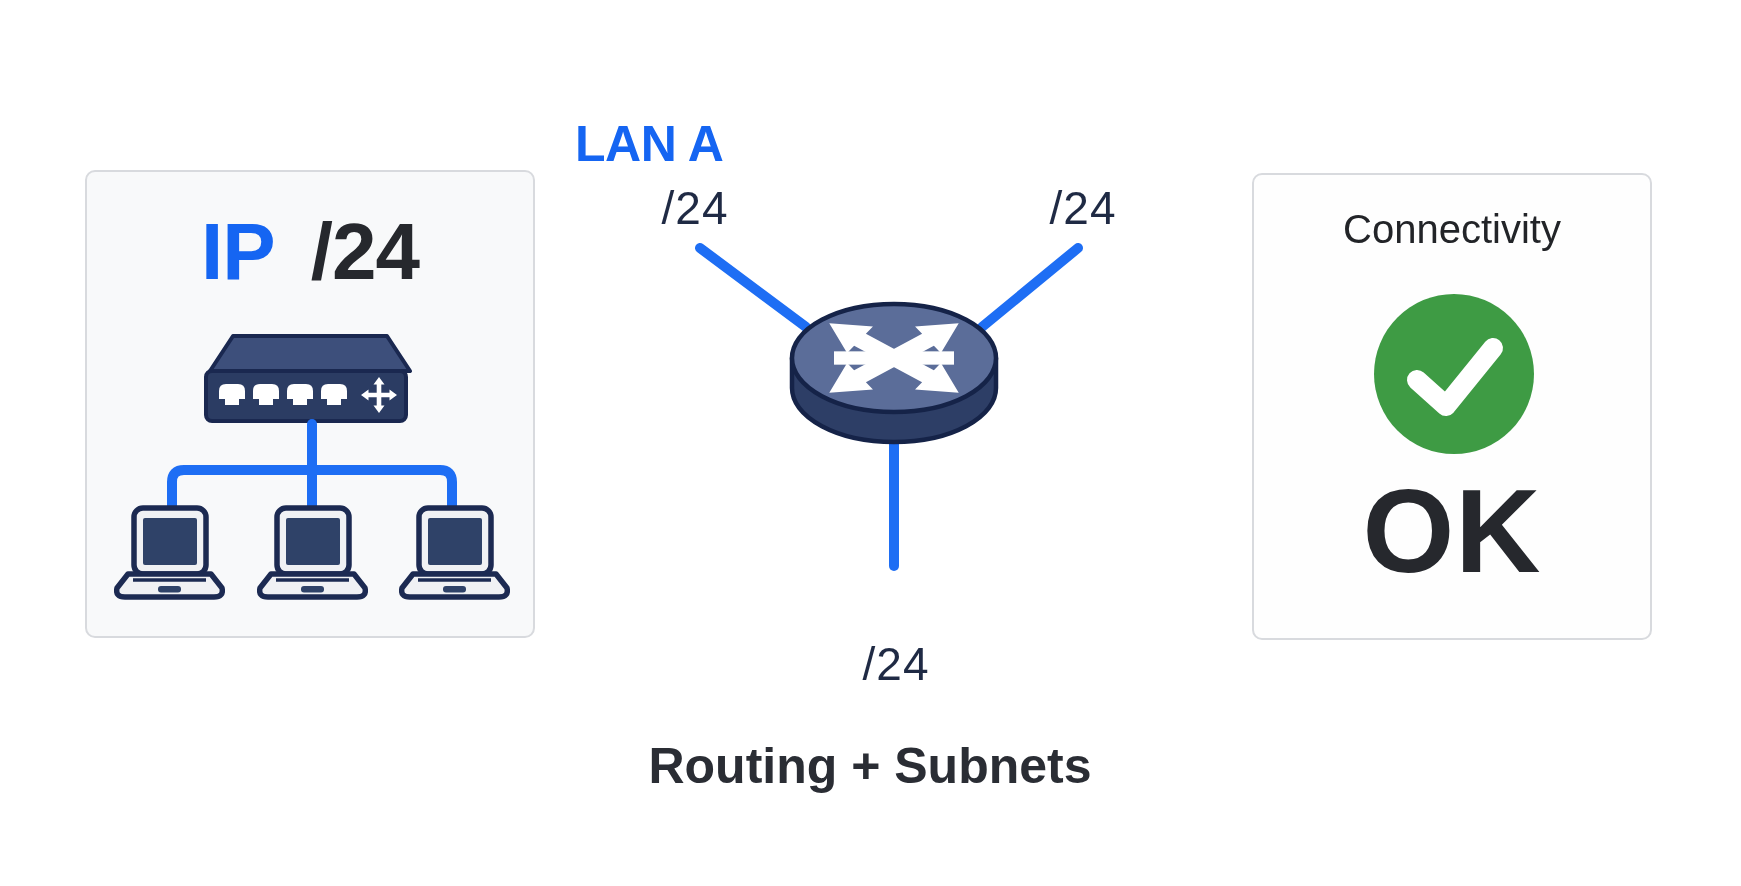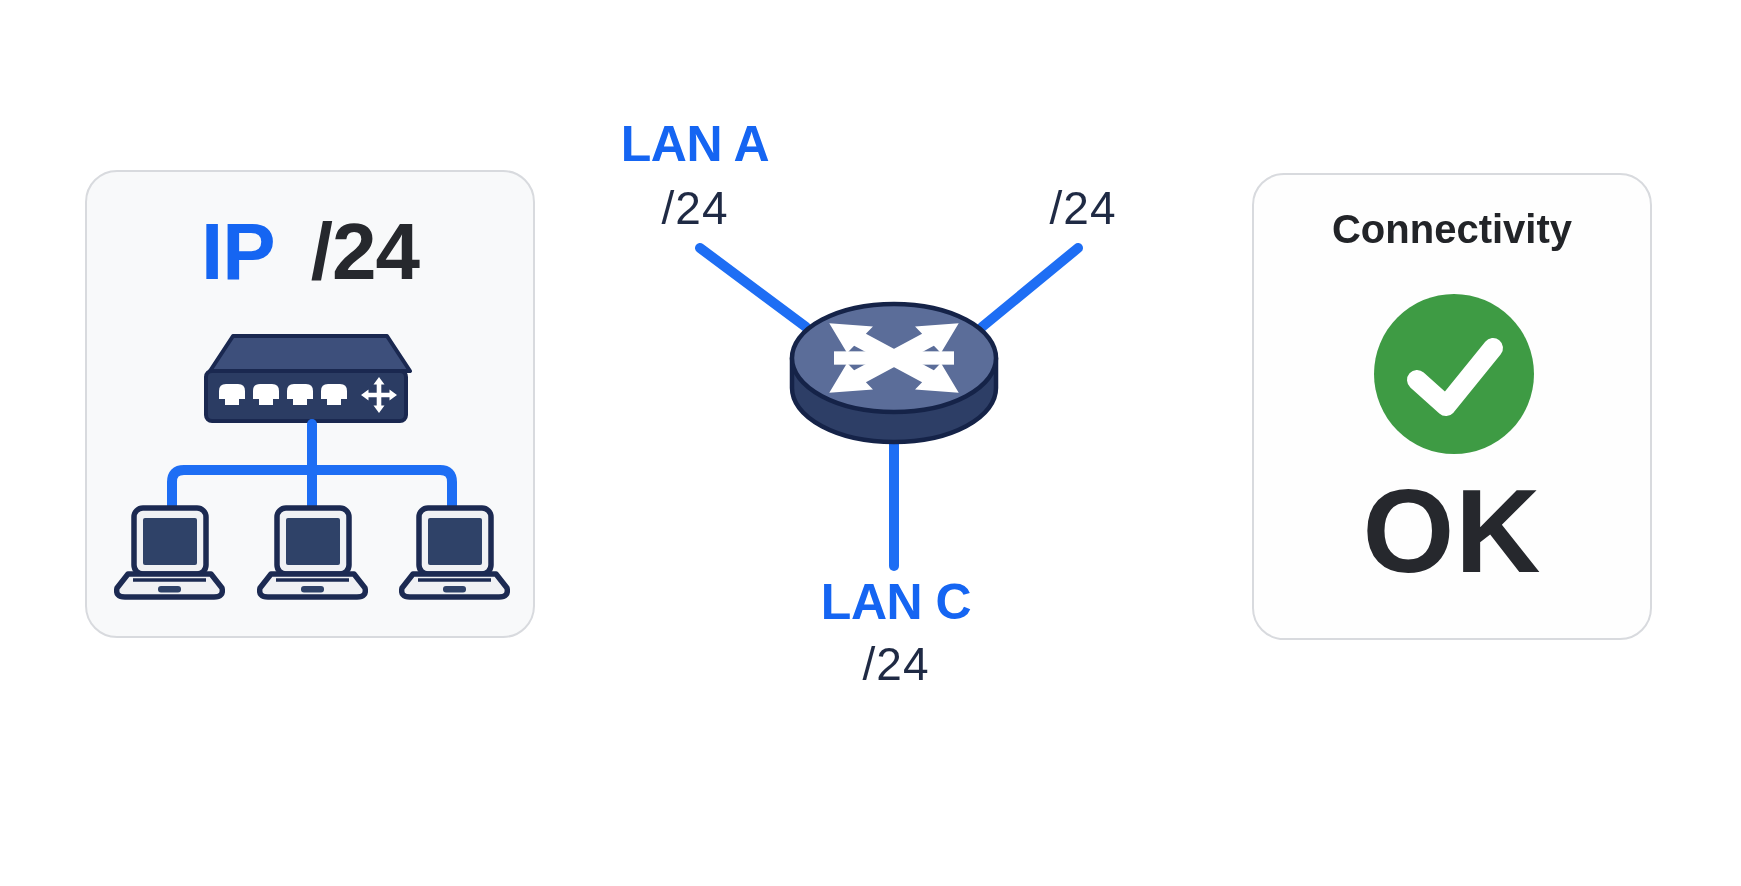--- a/index.html
+++ b/index.html
@@ -1,48 +1,48 @@
 <!DOCTYPE html>
 <html><head>
 <meta charset="utf-8">
 <style>
   html,body{margin:0;padding:0;background:#ffffff;}
   .canvas{
     position:relative;width:1741px;height:886px;overflow:hidden;background:#ffffff;
     font-family:"Liberation Sans",sans-serif;
   }
   .card{
-    position:absolute;box-sizing:border-box;border-radius:32px;
+    position:absolute;box-sizing:border-box;border-radius:10px;
     border:2px solid #d8dade;
   }
   .left-card{left:85px;top:170px;width:450px;height:468px;background:#f8f9fa;}
   .right-card{left:1252px;top:173px;width:400px;height:467px;background:#fefefe;}
   .card-title{
     position:absolute;top:38px;left:0;width:100%;
     display:flex;justify-content:center;align-items:baseline;gap:36px;
     font-size:80px;font-weight:700;line-height:84px;letter-spacing:-1px;
   }
   .blue-txt{color:#1565f2;}
   .dark-txt{color:#26282d;}
   .abs{position:absolute;}
   .lan-label{
-    position:absolute;width:240px;text-align:center;
+    position:absolute;width:240px;text-align:left;
     font-size:50px;font-weight:700;color:#1565f2;line-height:56px;letter-spacing:-0.5px;
   }
   .lan-mask{
     position:absolute;width:240px;text-align:center;
     font-size:46px;font-weight:500;color:#1f2a44;line-height:52px;letter-spacing:1px;
   }
   .caption{
     position:absolute;left:620px;top:738px;width:500px;text-align:center;
     font-size:50px;font-weight:700;color:#2a2d34;line-height:56px;
   }
   .conn-title{
     position:absolute;top:30px;left:0;width:100%;text-align:center;
-    font-size:40px;font-weight:700;color:#222428;line-height:48px;
+    font-size:40px;font-weight:400;color:#222428;line-height:48px;
   }
   .ok-text{
     position:absolute;top:296px;left:0;width:100%;text-align:center;
     font-size:118px;font-weight:700;color:#26282d;line-height:120px;letter-spacing:1px;
   }
   .lines-layer{position:absolute;left:0;top:0;z-index:1;}
   .router{position:absolute;left:786px;top:296px;z-index:2;}
   .card{z-index:2;}
   .lan-label,.lan-mask,.caption{z-index:3;}
 </style>
@@ -125,23 +125,23 @@
         </g>
       <g transform="rotate(144)">
           <path d="M0,-10 L42,-10 L42,-22 L80,0 L42,22 L42,10 L0,10 Z"></path>
         </g>
       <g transform="rotate(-144)">
           <path d="M0,-10 L42,-10 L42,-22 L80,0 L42,22 L42,10 L0,10 Z"></path>
         </g>
     </g>
   </svg>
 
-  <div class="lan-label" style="left:776px;top:574px">LAN C</div>
   <div class="lan-mask" style="left:776px;top:638px">/24</div>
 
+  <div class="caption">Routing + Subnets</div>
 
   <section class="card right-card">
     <div class="conn-title">Connectivity</div>
     <svg class="abs" style="left:118px;top:117px" width="164" height="164" viewBox="0 0 164 164">
       <circle cx="82" cy="82" r="80" fill="#3e9b44"></circle>
       <path d="M45,88 L74,114 L121,56" fill="none" stroke="#ffffff" stroke-width="20" stroke-linecap="round" stroke-linejoin="round"></path>
     </svg>
     <div class="ok-text">OK</div>
   </section>
 

